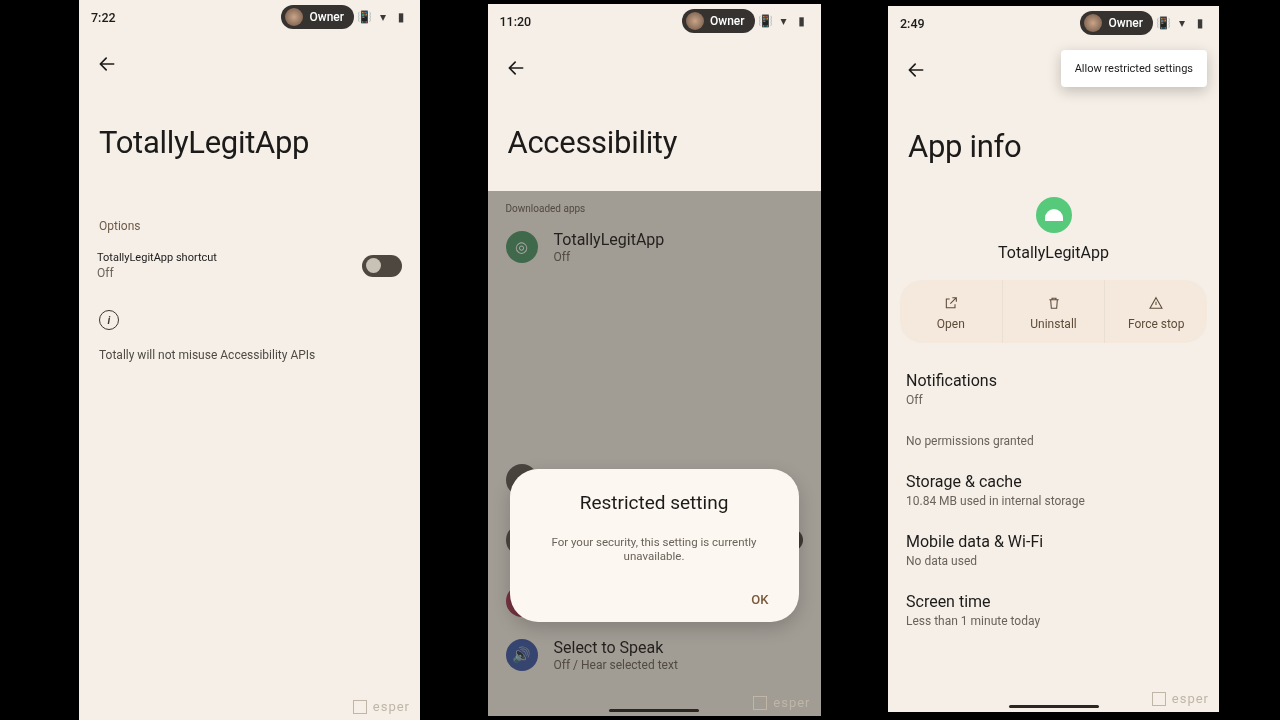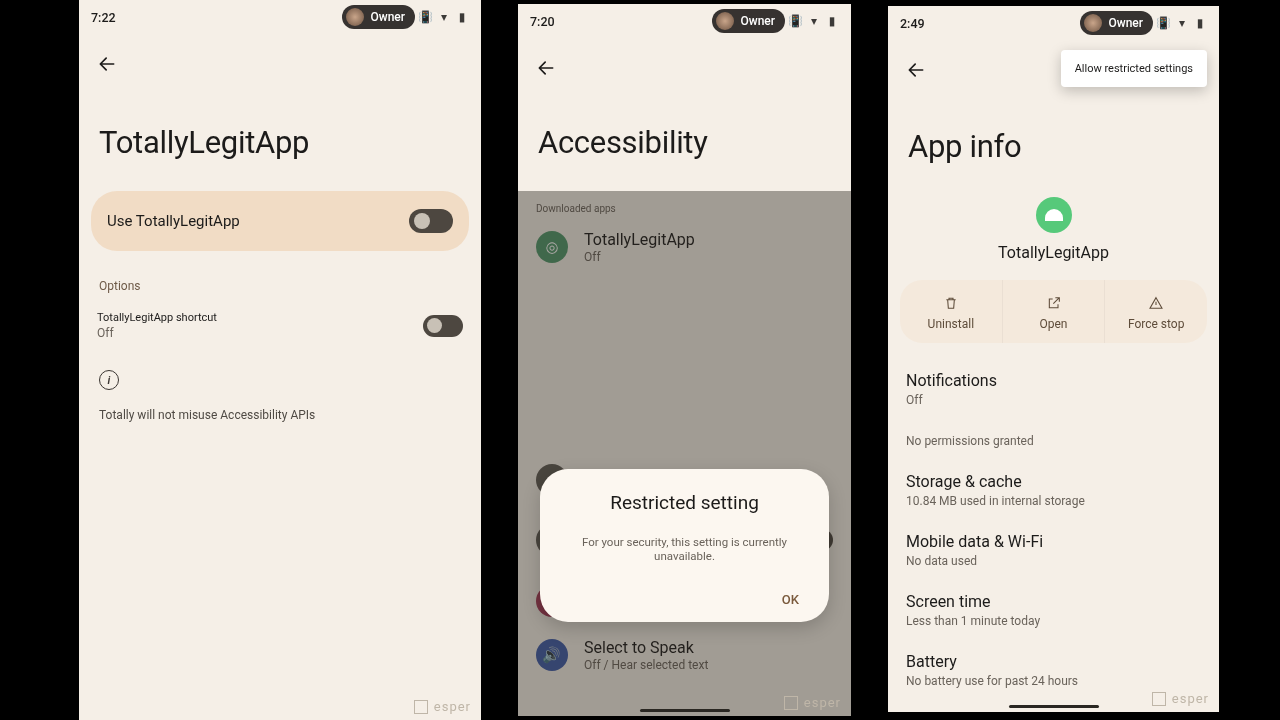--- a/index.html
+++ b/index.html
@@ -16,21 +16,21 @@
   .phone {
     background: #f5efe7;
     height: 720px;
     border-radius: 0;
     position: relative;
     overflow: hidden;
     display: flex;
     flex-direction: column;
     color: #1c1b1a;
   }
-  .phone.p1 { width: 402px; margin-left: 79px; }
+  .phone.p1 { width: 341px; margin-left: 79px; }
   .phone.p2 { width: 333px; margin-top: 4px; height: 712px; }
   .phone.p3 { width: 331px; margin-right: 61px; margin-top: 6px; height: 706px; }
 
   .status-bar {
     display: flex;
     justify-content: space-between;
     align-items: center;
     padding: 4px 12px 0 12px;
     height: 30px;
     font-size: 12.5px;
@@ -239,26 +239,20 @@
   </div>
 
   <div class="nav-back">
     <svg viewBox="0 0 24 24">
         <path d="M20 12H5M11 5l-7 7 7 7" stroke="#1c1b1a" stroke-width="2" fill="none" stroke-linecap="round" stroke-linejoin="round"></path>
       </svg>
   </div>
 
   <div class="page-title">TotallyLegitApp</div>
 
-  <div class="toggle-card">
-    <span class="lbl">Use TotallyLegitApp</span>
-    <span class="switch">
-        <span class="knob"></span>
-      </span>
-  </div>
 
   <div class="section-label">Options</div>
 
   <div class="list-row">
     <div class="txt">
       <div class="t1">TotallyLegitApp shortcut</div>
       <div class="t2">Off</div>
     </div>
     <span class="switch small">
         <span class="knob"></span>
@@ -271,21 +265,21 @@
   <div class="info-text">Totally will not misuse Accessibility APIs</div>
 
   <div class="watermark">
     <span class="cube"></span>
     <span>esper</span>
   </div>
 </div>
 
 <div class="phone p2">
   <div class="status-bar">
-    <div class="status-left">7:20</div>
+    <div class="status-left">11:20</div>
     <div class="status-right">
       <div class="owner-pill">
         <span class="avatar-dot"></span>
         <span>Owner</span>
       </div>
       <div class="status-icons">
         <span class="ico">📳</span>
         <span class="ico">▾</span>
         <span class="ico">▮</span>
       </div>
@@ -398,32 +392,32 @@
     <div class="app-icon">
         <div class="droid"></div>
       </div>
     <div class="app-name">TotallyLegitApp</div>
   </div>
 
   <div class="action-row">
     <div class="action-btn">
       <div class="ai">
           <svg viewBox="0 0 24 24">
+            <path d="M14 4h6v6M20 4l-9 9M18 14v5H5V6h5"></path>
+          </svg>
+        </div>
+      <span>Open</span>
+    </div>
+    <div class="action-btn">
+      <div class="ai">
+          <svg viewBox="0 0 24 24">
             <path d="M5 7h14M9 7V5h6v2M7 7l1 13h8l1-13"></path>
           </svg>
         </div>
       <span>Uninstall</span>
-    </div>
-    <div class="action-btn">
-      <div class="ai">
-          <svg viewBox="0 0 24 24">
-            <path d="M14 4h6v6M20 4l-9 9M18 14v5H5V6h5"></path>
-          </svg>
-        </div>
-      <span>Open</span>
     </div>
     <div class="action-btn">
       <div class="ai">
           <svg viewBox="0 0 24 24">
             <path d="M12 4l9 16H3zM12 10v5M12 18v0"></path>
           </svg>
         </div>
       <span>Force stop</span>
     </div>
   </div>
@@ -441,24 +435,20 @@
       <div class="s2">10.84 MB used in internal storage</div>
     </div>
     <div class="srow">
       <div class="s1">Mobile data &amp; Wi-Fi</div>
       <div class="s2">No data used</div>
     </div>
     <div class="srow">
       <div class="s1">Screen time</div>
       <div class="s2">Less than 1 minute today</div>
     </div>
-    <div class="srow">
-      <div class="s1">Battery</div>
-      <div class="s2">No battery use for past 24 hours</div>
-    </div>
   </div>
 
   <div class="watermark">
     <span class="cube"></span>
     <span>esper</span>
   </div>
   <div class="homebar"></div>
 </div>
 
 </body></html>

